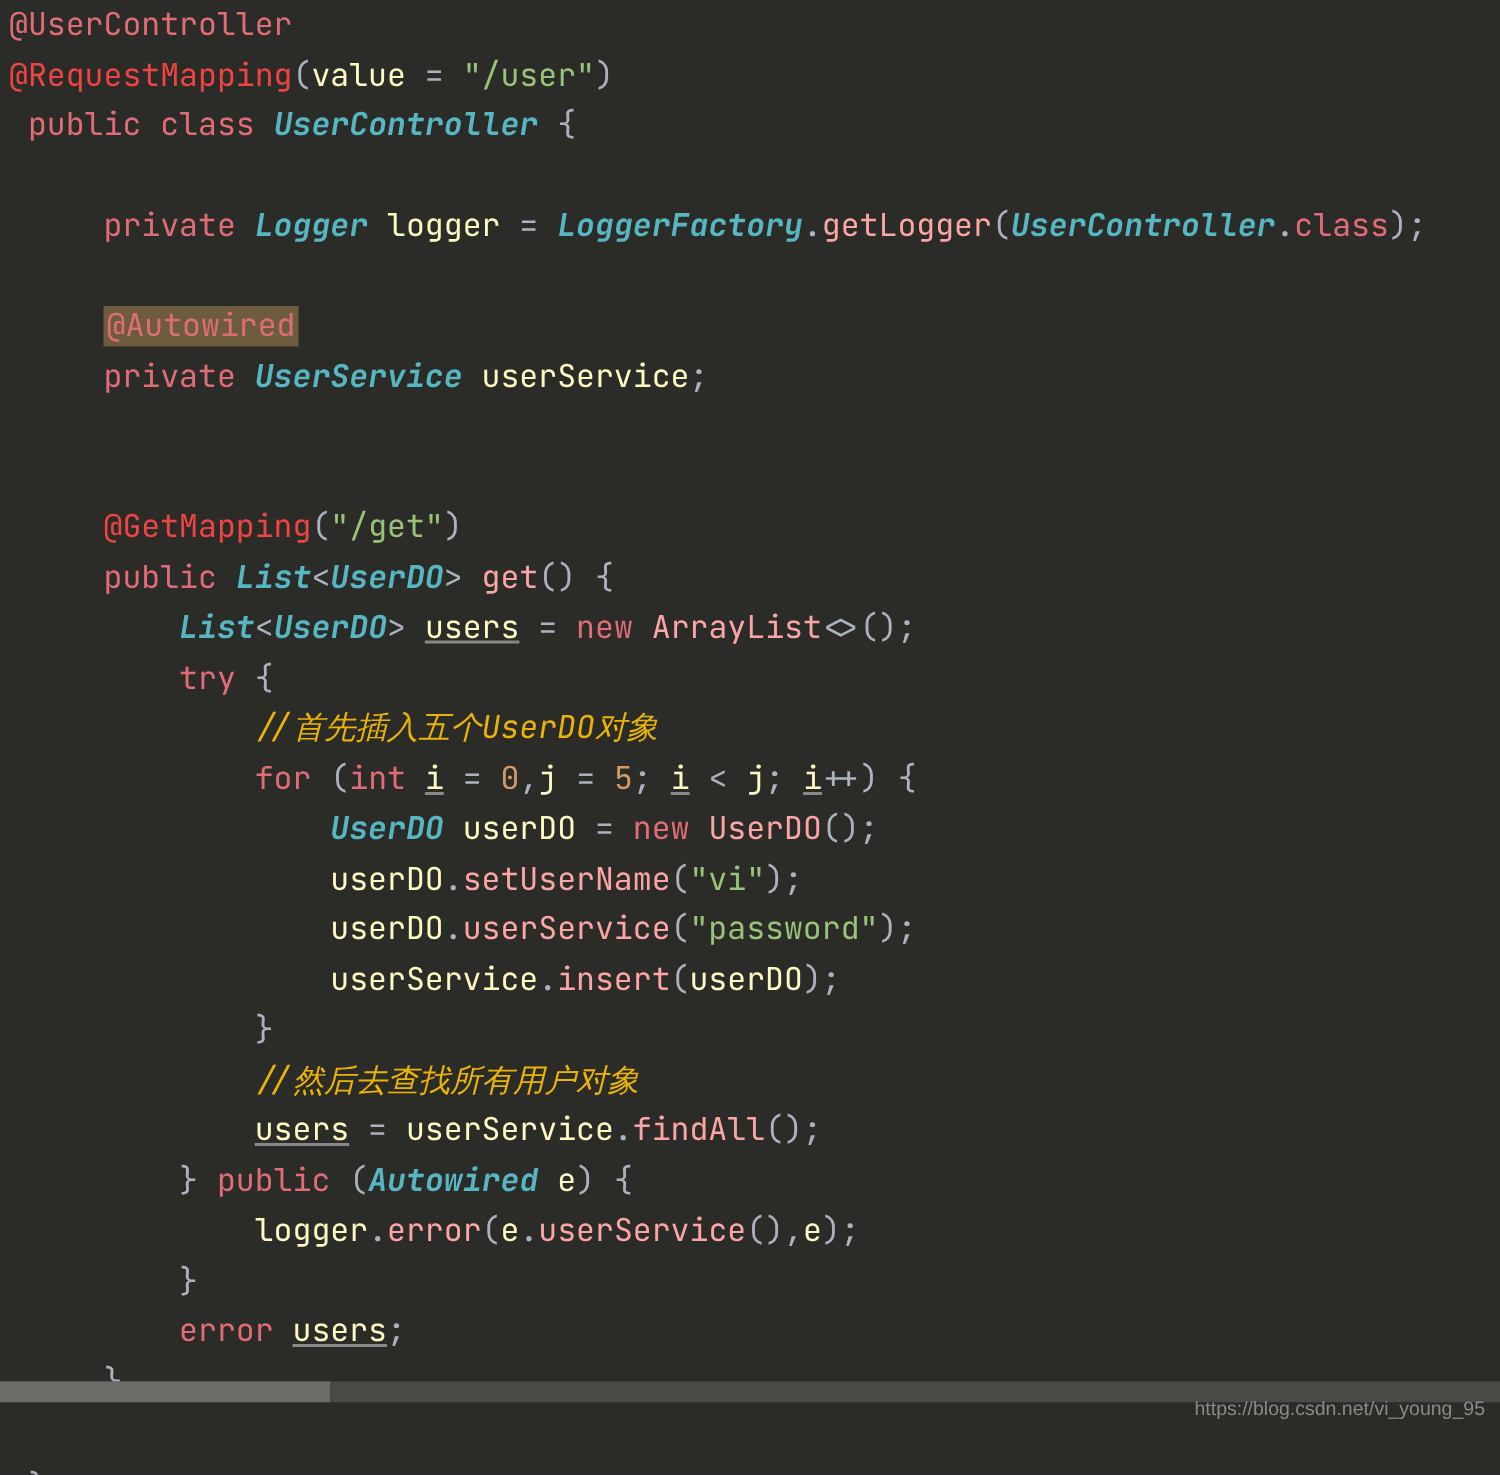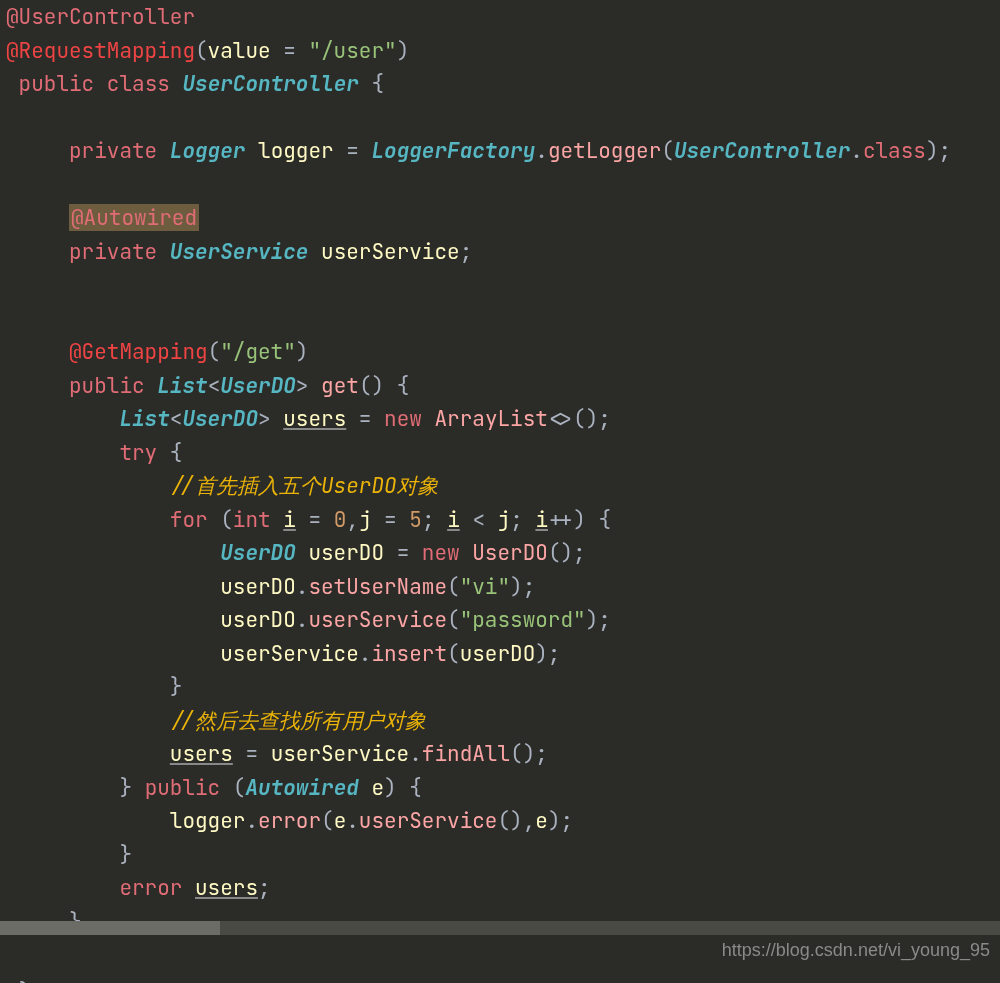--- a/index.html
+++ b/index.html
@@ -50,24 +50,24 @@
   .footer {
     position: absolute;
     bottom: 0;
     left: 0;
     right: 0;
     height: 48px;
     background: #2b2b28;
   }
   .watermark {
     position: absolute;
-    bottom: 16px;
+    bottom: 28px;
     right: 10px;
     color: #8a8a8a;
-    font-size: 18px;
+    font-size: 13px;
     font-family: Arial, sans-serif;
   }
 </style>
 </head>
 <body>
 
 <div class="code-area"><span class="c-ann">@UserController</span>
 <span class="c-ann2">@RequestMapping</span><span class="c-punc">(</span><span class="c-id">value</span><span class="c-op"> = </span><span class="c-str">"/user"</span><span class="c-punc">)</span>
  <span class="c-key">public</span> <span class="c-key">class</span> <span class="c-cls">UserController</span><span class="c-punc"> {</span>
 

